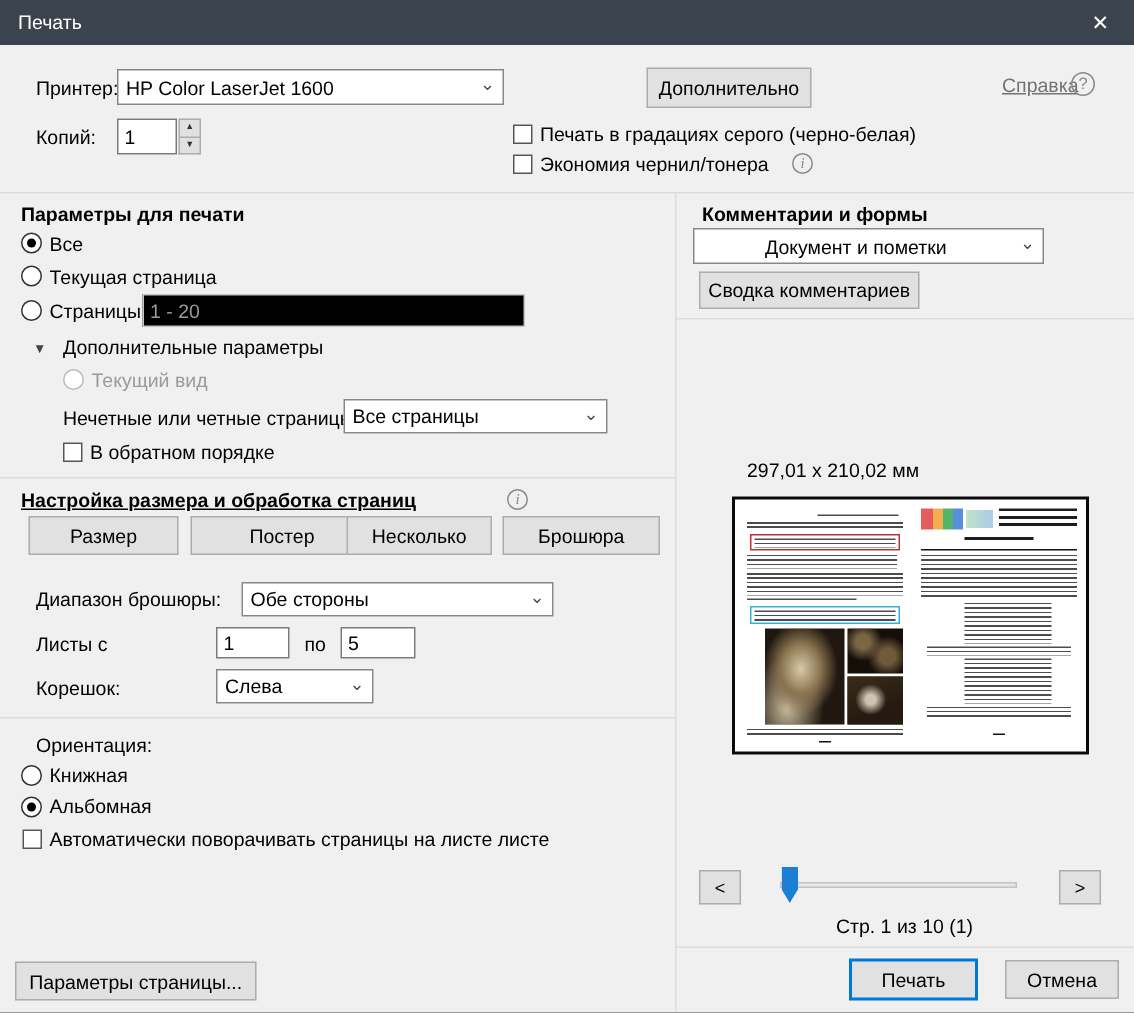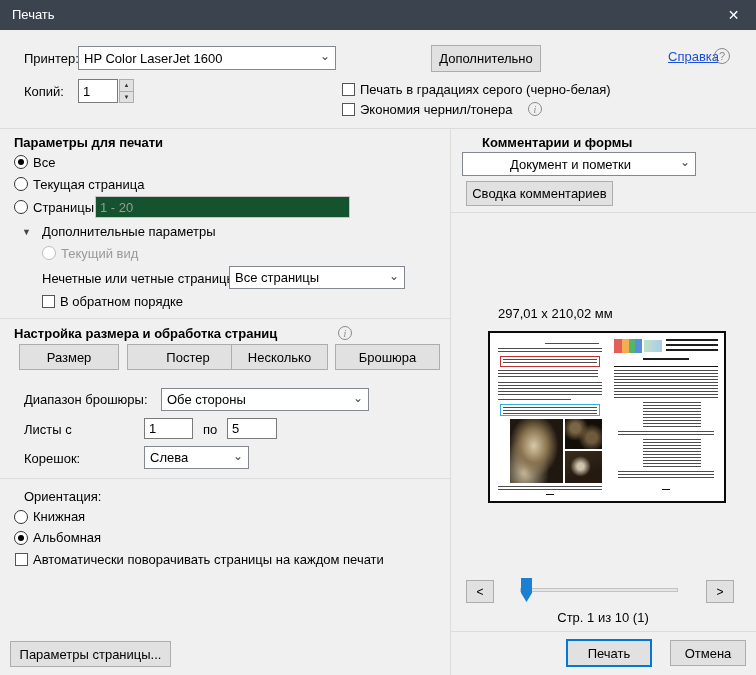--- a/index.html
+++ b/index.html
@@ -26,42 +26,42 @@
   .select {
     position:absolute; background:#fff; border:1px solid #828790; box-sizing:border-box;
     display:flex; align-items:center; padding-left:5px; font-size:13px; cursor:default;
   }
   .select .chev { position:absolute; right:5px; top:50%; transform:translateY(-62%); color:#43494e; font-size:12px; }
 
   .input {
     position:absolute; background:#fff; border:1px solid #7a7a7a; box-sizing:border-box;
     display:flex; align-items:center; padding-left:4px; font-size:13px;
   }
-  .input.disabled { border-color:#c6c6c6; color:#9a9a9a; background:#14532d; }
+  .input.disabled { border-color:#c6c6c6; color:#9a9a9a; background:#000000; }
 
   .spinner { position:absolute; width:15px; height:24px; display:flex; flex-direction:column; }
   .spinner .sp { flex:1; background:#e1e1e1; border:1px solid #adadad; display:flex; align-items:center; justify-content:center; font-size:6px; color:#333; box-sizing:border-box; }
   .spinner .sp + .sp { border-top:none; }
 
   .check { position:absolute; width:13px; height:13px; background:#fff; border:1px solid #555; box-sizing:border-box; }
   .radio { position:absolute; width:14px; height:14px; background:#fff; border:1px solid #333; border-radius:50%; box-sizing:border-box; }
   .radio.sel::after { content:""; position:absolute; left:2.5px; top:2.5px; width:6.5px; height:6.5px; border-radius:50%; background:#000; }
   .radio.disabled { border-color:#bdbdbd; }
 
   .hr { position:absolute; height:1px; background:#dcdcdc; }
   .vr { position:absolute; width:1px; background:#dcdcdc; }
 
   .icon-circle {
     position:absolute; border-radius:50%; border:1px solid #8a8a8a; color:#8a8a8a;
     display:flex; align-items:center; justify-content:center; box-sizing:border-box;
   }
   .info { width:14px; height:14px; font-size:10px; font-family:"Liberation Serif", serif; font-style:italic; }
   .help { width:16px; height:16px; font-size:11px; }
 
-  .link { position:absolute; color:#1d4ed8; text-decoration:underline; cursor:default; }
+  .link { position:absolute; color:#737373; text-decoration:underline; cursor:default; }
   .expander { position:absolute; font-size:9px; color:#444; }
 
   
   .preview-box { position:absolute; left:488px; top:331px; width:238px; height:172px; background:#fff; border:2px solid #0a0a0a; box-sizing:border-box; }
   .pg { position:absolute; top:6px; height:156px; }
   .tlines { position:absolute; background:repeating-linear-gradient(to bottom,#4c4c4c 0,#4c4c4c 1px,transparent 1px,transparent 3px); }
   .tlines.dark { background:repeating-linear-gradient(to bottom,#1d1d1d 0,#1d1d1d 2px,transparent 2px,transparent 5px); }
   .outline-red { position:absolute; border:1px solid #c23232; box-sizing:border-box; }
   .outline-cyan { position:absolute; border:1px solid #38aed6; box-sizing:border-box; }
   .photo { position:absolute; }
@@ -144,21 +144,21 @@
   <span class="label" style="left:42px; top:271px;">Нечетные или четные страницы:</span>
   <div class="select" style="left:229px; top:266px; width:176px; height:23px;">
     <span>Все страницы</span>
     <span class="chev">⌄</span>
   </div>
   <span class="check" style="left:42px; top:295px;"></span>
   <span class="label" style="left:60px; top:294px;">В обратном порядке</span>
 
   <div class="hr" style="left:0; top:318px; width:450px;"></div>
 
-  <span class="label bold" style="left:14px; top:326px;">Настройка размера и обработка страниц</span>
+  <span class="label bold" style="left:14px; top:326px;text-decoration:underline;">Настройка размера и обработка страниц</span>
   <span class="icon-circle info" style="left:338px; top:326px;">i</span>
   <div class="btn" style="left:19px; top:344px; width:100px; height:26px;">Размер</div>
   <div class="btn" style="left:127px; top:344px; width:122px; height:26px;">Постер</div>
   <div class="btn" style="left:231px; top:344px; width:97px; height:26px;">Несколько</div>
   <div class="btn" style="left:335px; top:344px; width:105px; height:26px;">Брошюра</div>
 
   <span class="label" style="left:24px; top:392px;">Диапазон брошюры:</span>
   <div class="select" style="left:144px; top:388px; width:208px; height:23px;margin-left:17px;">
     <span>Обе стороны</span>
     <span class="chev">⌄</span>
@@ -180,23 +180,23 @@
   </div>
 
   <div class="hr" style="left:0; top:478px; width:450px;"></div>
 
   <span class="label" style="left:24px; top:489px;">Ориентация:</span>
   <span class="radio" style="left:14px; top:510px;"></span>
   <span class="label" style="left:33px; top:509px;">Книжная</span>
   <span class="radio sel" style="left:14px; top:531px;"></span>
   <span class="label" style="left:33px; top:530px;">Альбомная</span>
   <span class="check" style="left:15px; top:553px;"></span>
-  <span class="label" style="left:33px; top:552px;">Автоматически поворачивать страницы на каждом печати</span>
-
-  <span class="label bold" style="left:482px; top:135px;">Комментарии и формы</span>
+  <span class="label" style="left:33px; top:552px;">Автоматически поворачивать страницы на листе листе</span>
+
+  <span class="label bold" style="left:468px; top:135px;">Комментарии и формы</span>
   <div class="select" style="left:462px; top:152px; width:234px; height:24px;padding-left:47px;">
     <span>Документ и пометки</span>
     <span class="chev">⌄</span>
   </div>
   <div class="btn" style="left:466px; top:181px; width:147px; height:25px;">Сводка комментариев</div>
 
   <div class="hr" style="left:450px; top:212px; width:306px;"></div>
 
   <span class="label" style="left:498px; top:306px;">297,01 x 210,02 мм</span>
 

